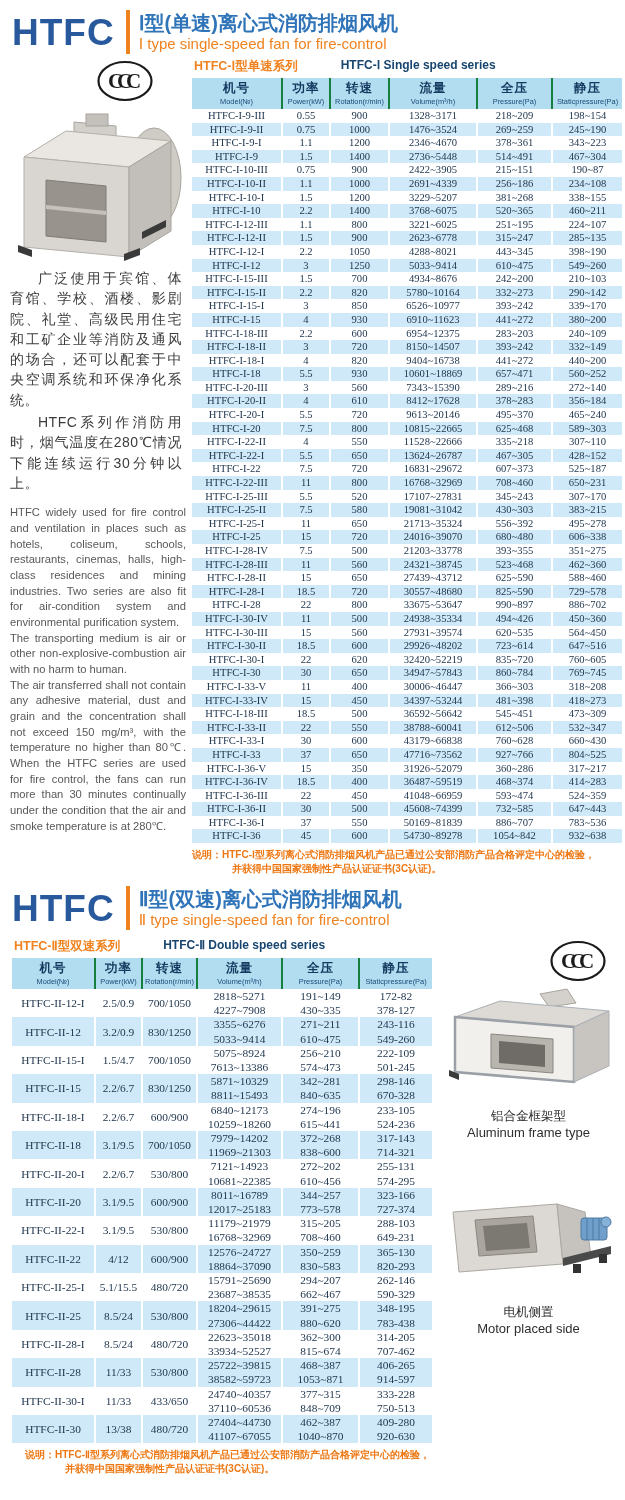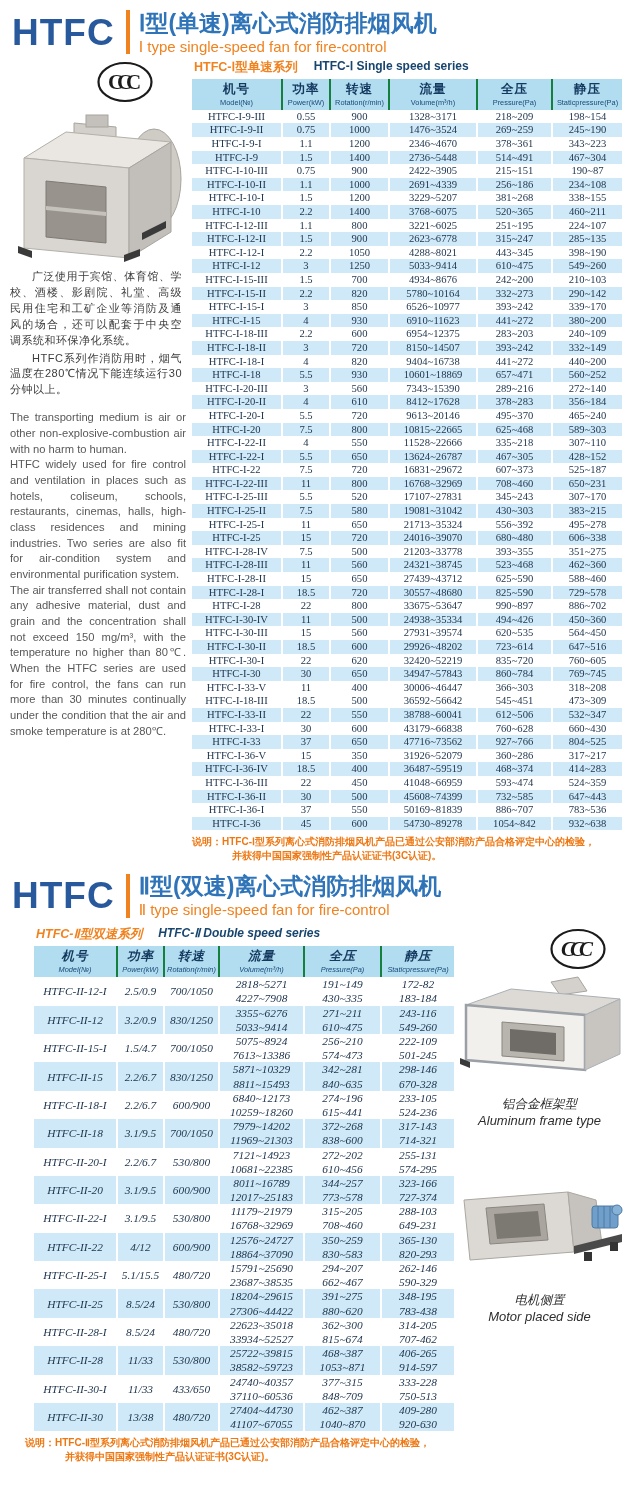--- a/index.html
+++ b/index.html
@@ -3,57 +3,57 @@
 <meta charset="utf-8">
 <style>
   html,body { margin:0; padding:0; }
   body {
     width:625px; height:1500px; background:#fff; overflow:hidden; position:relative;
     font-family:"Liberation Sans", sans-serif; color:#222;
   }
   .sec-header { display:flex; align-items:center; margin:10px 0 4px 12px; }
   .brand { font-size:37px; font-weight:bold; color:var(--brand); letter-spacing:1px; line-height:1; }
   .vbar { width:4px; height:44px; background:var(--orange); margin:0 9px 0 11px; flex:none; }
-  .title-cn { font-size:23px; color:var(--titleblue); font-weight:bold; line-height:1.2; }
+  .title-cn { font-size:20px; color:var(--titleblue); font-weight:bold; line-height:1.2; }
   .title-en { font-size:15px; color:var(--orange); line-height:1.15; }
 
   .s1-body { display:flex; padding:0 3px 0 10px; }
   .left-col { width:182px; flex:none; padding-right:6px; box-sizing:border-box; }
   .tbl-col { flex:1; }
 
   .ccc { display:block; margin:2px 0 0 86px; }
   .fanphoto { display:block; margin:2px auto 6px auto; }
 
   .cn-intro { margin-top:4px; }
-  .cn-intro p { font-size:11px; line-height:1.45; letter-spacing:0.5px; margin:0 4px 2px 0;
+  .cn-intro p { font-size:14px; line-height:1.45; letter-spacing:0.5px; margin:0 4px 2px 0;
     text-indent:2em; color:#3c3c3c; text-align:justify; }
   .en-intro { margin-top:12px; }
   .en-intro p { font-size:11.2px; line-height:1.4; margin:0; color:#585858; text-align:justify; }
 
   .series-line { display:flex; gap:16px; align-items:flex-start; margin:0 0 3px 2px; }
   .series-cn { color:var(--orange); font-weight:bold; font-size:12.5px; }
-  .series-en { color:#17456e; font-weight:bold; font-size:12px; }
+  .series-en { color:#17456e; font-weight:bold; font-size:12px;margin-left:27px; }
 
   table { border-collapse:collapse; width:100%; table-layout:fixed; }
   th { background:var(--thbg); padding:2px 0 3px 0; border-right:2px solid #15803d; }
   th:last-child { border-right:none; }
   th .hcn { font-size:12.5px; font-weight:bold; color:#14395f; letter-spacing:1px; }
   th .hen { font-size:7.4px; font-weight:normal; color:#1a4a77; }
   td { text-align:center; vertical-align:middle; font-family:"Liberation Serif", serif;
     color:#21374f; border-right:2px solid #fff; padding:0; }
   td:last-child { border-right:none; }
   tr.alt td { background:var(--rowbg); }
   #t1 td { font-size:10.6px; height:13.6px; line-height:13.6px; }
   #t2 td { font-size:11.4px; height:28.4px; }
   #t2 .dline { line-height:14.2px; height:14.2px; }
 
   .note { color:var(--notecolor); font-size:10px; line-height:1.4; margin-top:5px; font-weight:bold; }
   .note .l2 { padding-left:40px; }
 
-  .s2-main { display:flex; padding-left:34px; margin-top:8px;font-style:italic; }
+  .s2-main { display:flex; padding-left:12px; margin-top:8px; }
   .t2-col { width:420px; flex:none; }
   .s2-right { flex:1; text-align:center; }
   .s2-right .ccc { margin:2px 18px 4px auto; }
   .cap-cn { font-size:12.5px; color:#2e2e2e; margin-top:20px; }
   .cap-en { font-size:13px; color:#2e2e2e; }
   .note2wrap { padding-left:25px; width:575px; }
 </style>
 </head>
 <body>
 
@@ -88,22 +88,22 @@
         <polygon points="32,101 92,107 92,111 32,105" fill="#c5c1bb"></polygon>
         <polygon points="4,141 18,146 18,153 4,148" fill="#3a3a3a"></polygon>
         <polygon points="110,150 126,144 126,151 110,157" fill="#3a3a3a"></polygon>
         <polygon points="128,128 152,116 152,123 128,135" fill="#3a3a3a"></polygon>
       </svg>
       <div class="cn-intro">
         <p>广泛使用于宾馆、体育馆、学校、酒楼、影剧院、礼堂、高级民用住宅和工矿企业等消防及通风的场合，还可以配套于中央空调系统和环保净化系统。</p>
         <p>HTFC系列作消防用时，烟气温度在280℃情况下能连续运行30分钟以上。</p>
       </div>
       <div class="en-intro">
+        <p>HTFC widely used for fire control and ventilation in places such as hotels, coliseum, schools, restaurants, cinemas, halls, high-class residences and mining industries. Two series are also fit for air-condition system and environmental purification system.</p>
         <p>The transporting medium is air or other non-explosive-combustion air with no harm to human.</p>
-        <p>HTFC widely used for fire control and ventilation in places such as hotels, coliseum, schools, restaurants, cinemas, halls, high-class residences and mining industries. Two series are also fit for air-condition system and environmental purification system.</p>
         <p>The air transferred shall not contain any adhesive material, dust and grain and the concentration shall not exceed 150 mg/m³, with the temperature no higher than 80℃. When the HTFC series are used for fire control, the fans can run more than 30 minutes continually under the condition that the air and smoke temperature is at 280℃.</p>
       </div>
     </div>
 
     <div class="tbl-col">
       <div class="series-line">
         <span class="series-cn">HTFC-Ⅰ型单速系列</span>
         <span class="series-en">HTFC-Ⅰ Single speed series</span>
       </div>
       <table id="t1">
@@ -480,20 +480,28 @@
               <td>860~784</td>
               <td>769~745</td>
             </tr>
             <tr>
               <td>HTFC-I-33-V</td>
               <td>11</td>
               <td>400</td>
               <td>30006~46447</td>
               <td>366~303</td>
               <td>318~208</td>
+            </tr>
+            <tr class="alt">
+              <td>HTFC-I-33-IV</td>
+              <td>15</td>
+              <td>450</td>
+              <td>34397~53244</td>
+              <td>481~398</td>
+              <td>418~273</td>
             </tr>
             <tr>
               <td>HTFC-I-18-III</td>
               <td>18.5</td>
               <td>500</td>
               <td>36592~56642</td>
               <td>545~451</td>
               <td>473~309</td>
             </tr>
             <tr class="alt">
@@ -639,21 +647,21 @@
               <td>
                 <div class="dline">2818~5271</div>
                 <div class="dline">4227~7908</div>
               </td>
               <td>
                 <div class="dline">191~149</div>
                 <div class="dline">430~335</div>
               </td>
               <td>
                 <div class="dline">172-82</div>
-                <div class="dline">183-184</div>
+                <div class="dline">378-127</div>
               </td>
             </tr>
             <tr class="alt">
               <td>HTFC-II-12</td>
               <td>3.2/0.9</td>
               <td>830/1250</td>
               <td>
                 <div class="dline">3355~6276</div>
                 <div class="dline">5033~9414</div>
               </td>

